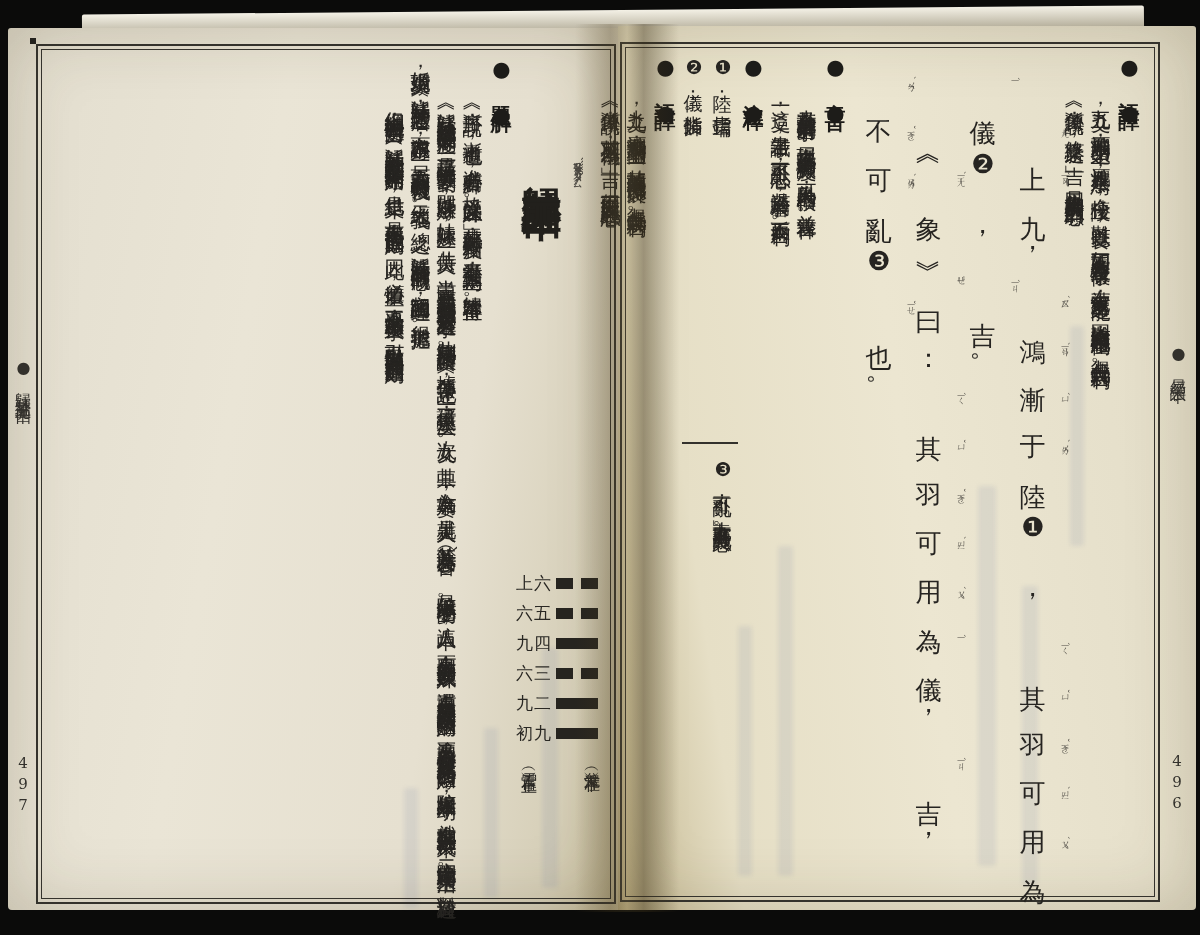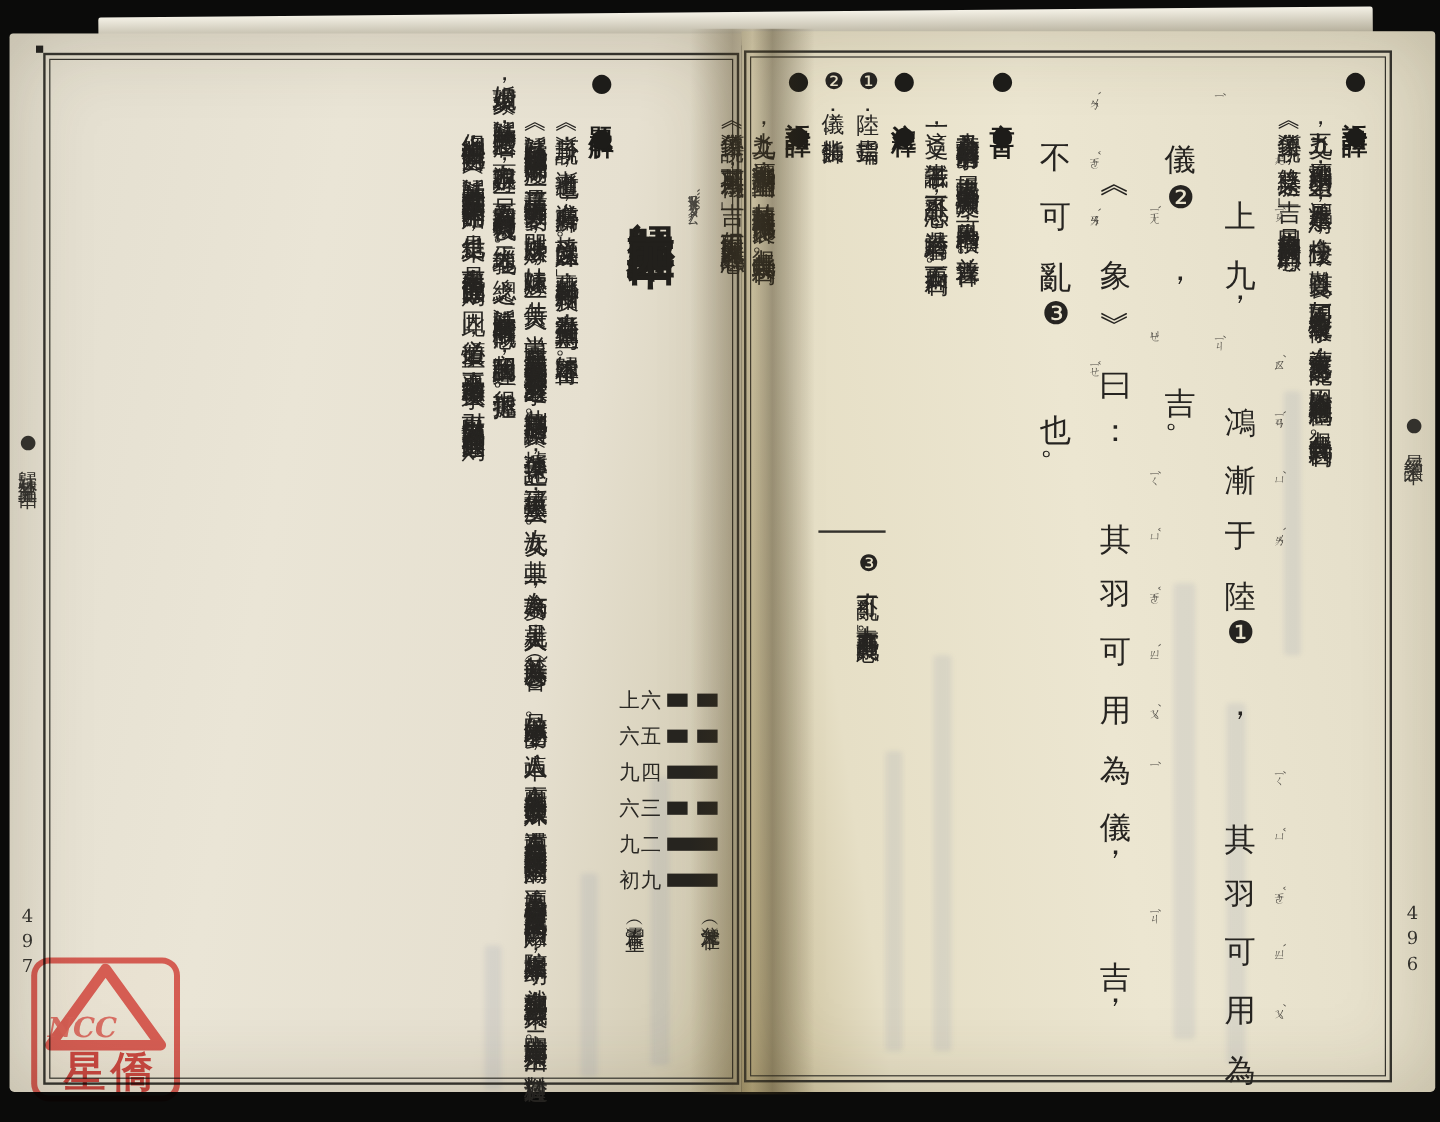--- a/index.html
+++ b/index.html
@@ -173,21 +173,14 @@
       <p class="vpar">上九爻，鴻雁漸飛到雲端上面，其掉落的羽毛可以用作裝飾。占得此卦表示吉利。</p>
       <p class="vpar">《象傳》說：「其羽可用為儀，吉」，但不可以因此而迷亂心志。</p>
     </div>
 
     <div class="margin-label" style="right:8px;top:318px;">●易經讀本</div>
     <div class="page-num" style="right:10px;top:726px;">496</div>
   </div>
 
   <div class="gutter"></div>
 
-  <div class="watermark">
-    <svg viewBox="0 0 104 100">
-      <polygon points="52,4 10,62 94,62" fill="none" stroke="rgba(230,78,72,.85)" stroke-width="8" stroke-linejoin="round"></polygon>
-      <text x="8" y="56" font-size="21" font-style="italic" font-weight="bold" fill="rgba(236,110,104,.9)" id="wm-letters">NCC</text>
-      <text x="20" y="93" font-size="32" font-weight="bold" letter-spacing="4" fill="rgba(216,56,52,.88)" id="wm-name">星僑</text>
-    </svg>
-  </div>
 
 </div>
 
 </body></html>

